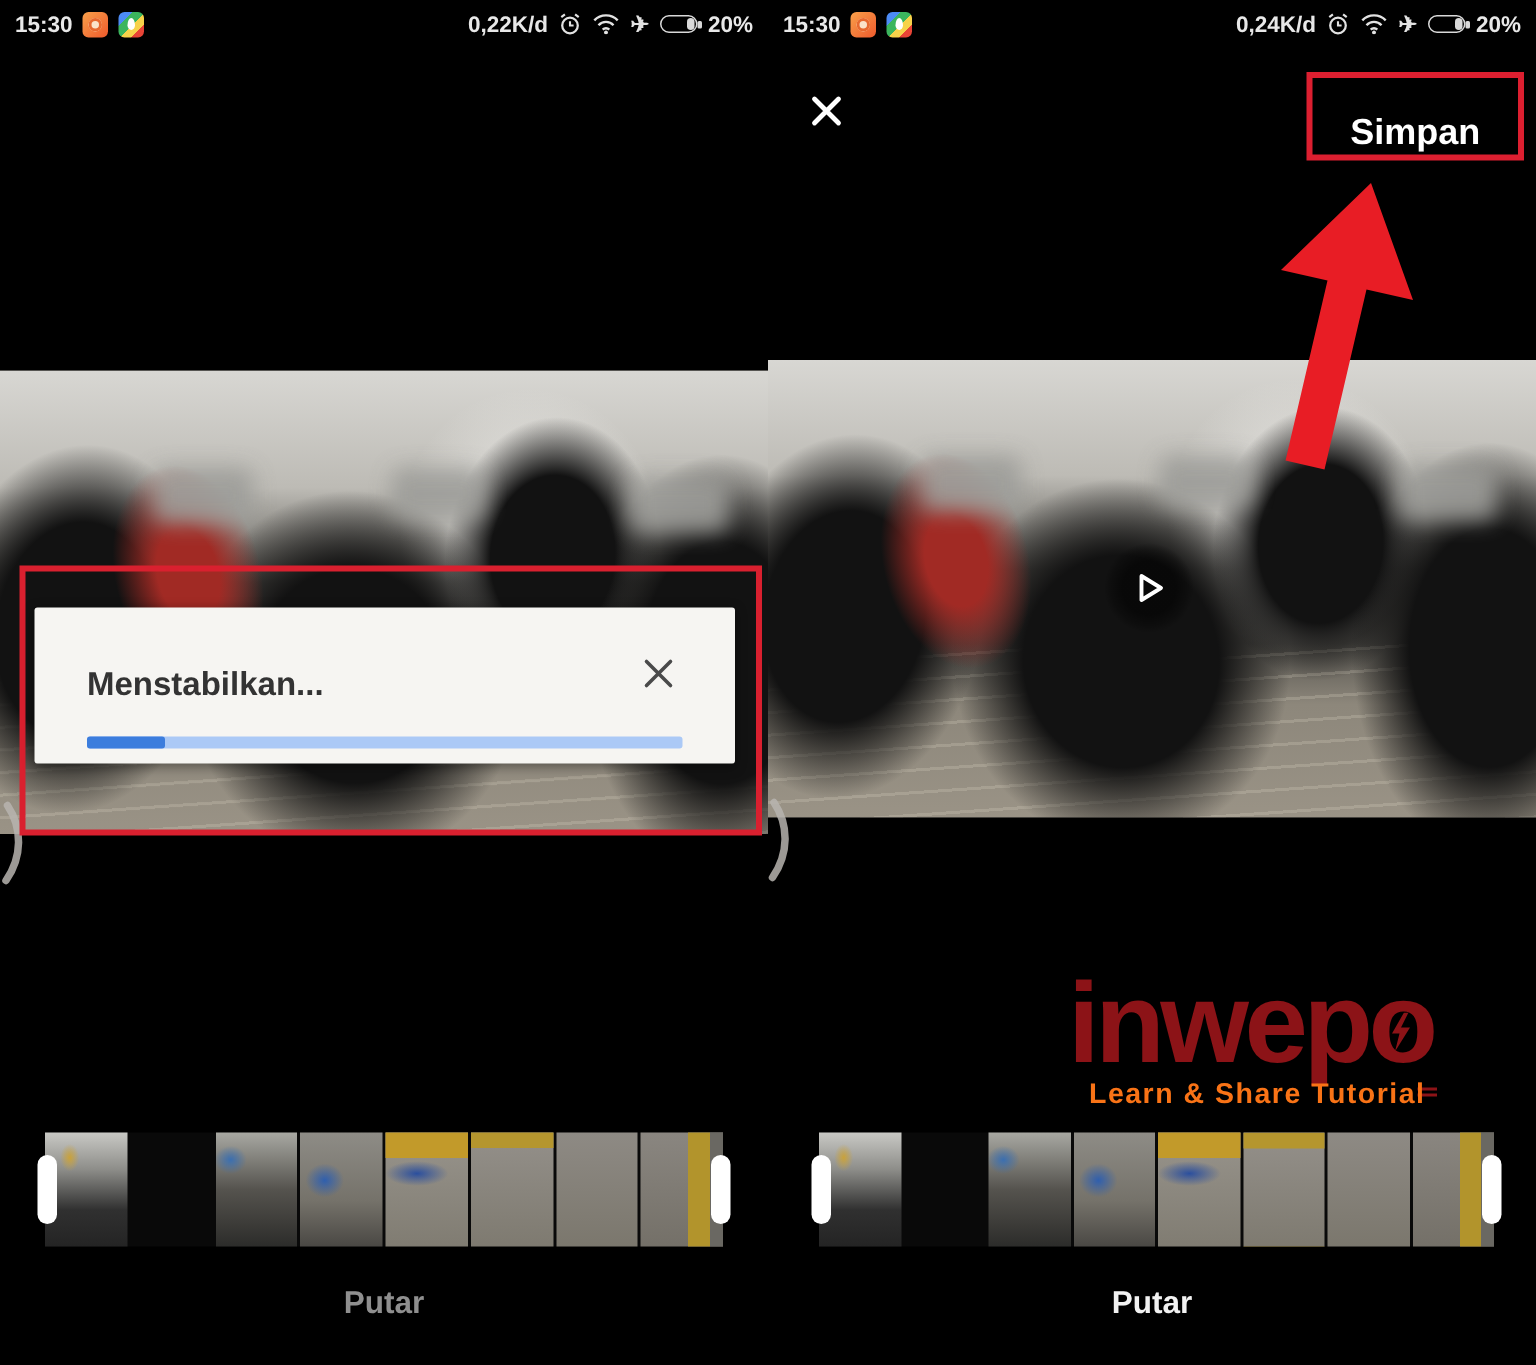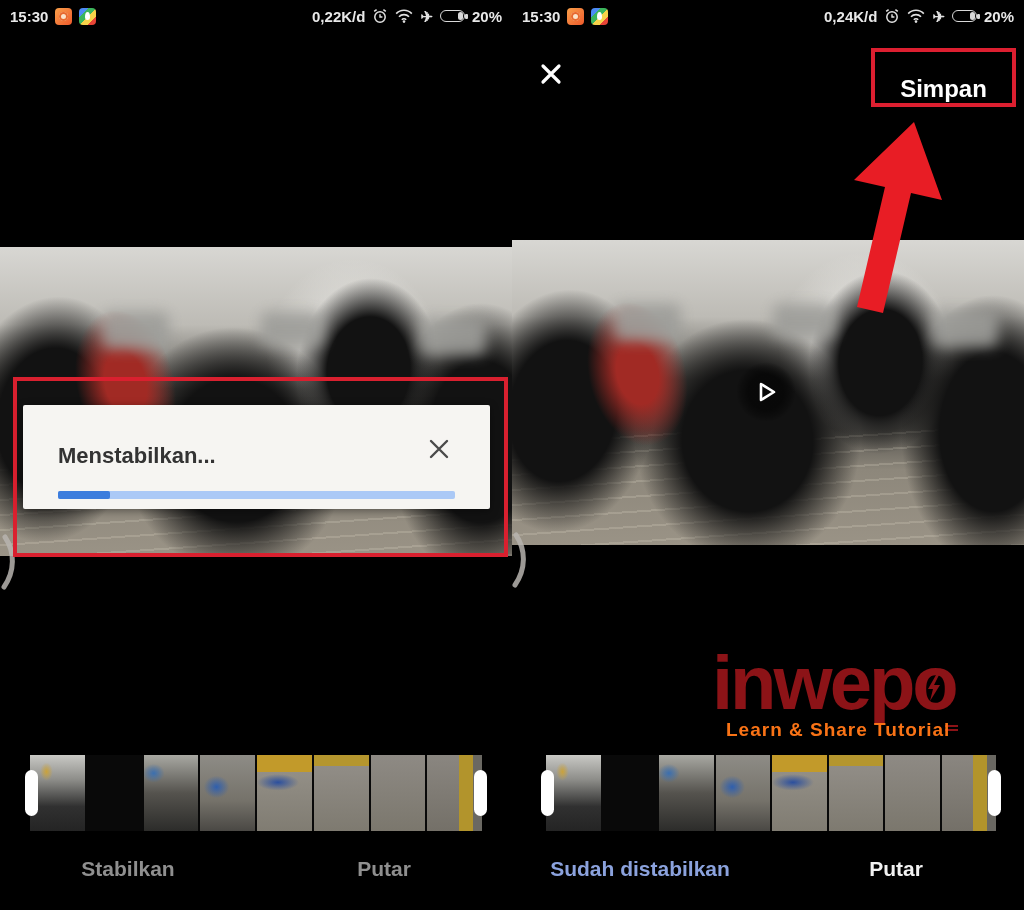--- a/index.html
+++ b/index.html
@@ -188,21 +188,20 @@
       <div class="frame f4"></div>
       <div class="frame f5"></div>
       <div class="frame f6"></div>
       <div class="frame f7"></div>
       <div class="frame f8"></div>
       <div class="trim-handle hl"></div>
       <div class="trim-handle hr"></div>
     </div>
 
     <div class="tabs">
-      <div class="tab">Stabilkan</div>
       <div class="tab">Putar</div>
     </div>
   </div>
 
   <div class="panel" id="panel-right">
 
     <div class="statusbar">
       <div class="sb-left">
         <span>15:30</span>
         <span class="appicon rec"></span>
@@ -275,17 +274,16 @@
       <div class="frame f4"></div>
       <div class="frame f5"></div>
       <div class="frame f6"></div>
       <div class="frame f7"></div>
       <div class="frame f8"></div>
       <div class="trim-handle hl"></div>
       <div class="trim-handle hr"></div>
     </div>
 
     <div class="tabs">
-      <div class="tab" style="color: rgb(139, 162, 221);">Sudah distabilkan</div>
       <div class="tab bright">Putar</div>
     </div>
   </div>
 </div>
 
 </body></html>

